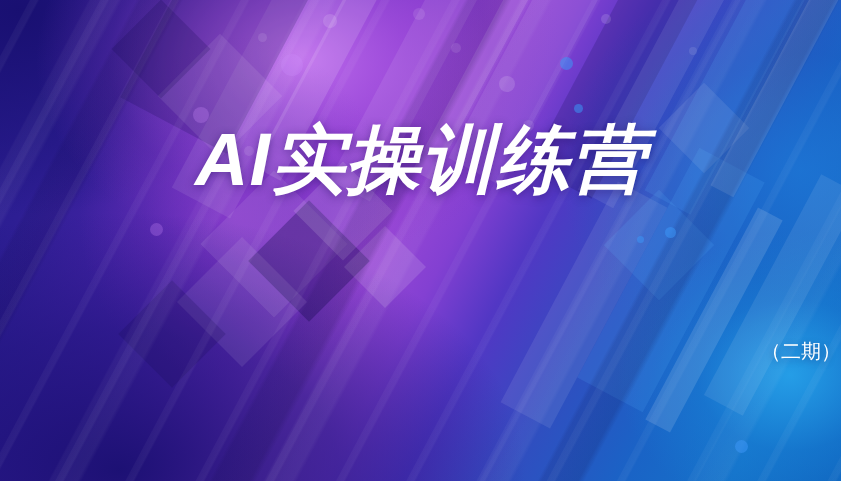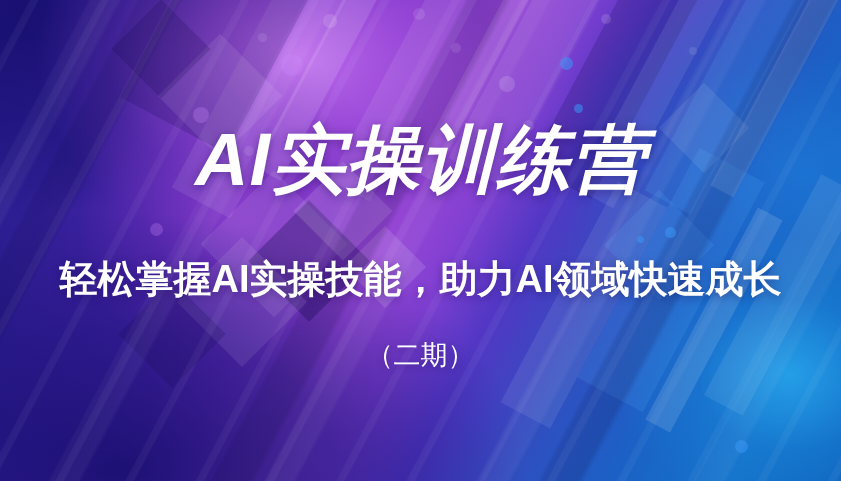--- a/index.html
+++ b/index.html
@@ -172,23 +172,23 @@
     letter-spacing: 0px;
     white-space: nowrap;
     text-shadow: 0 2px 8px rgba(25,10,80,0.40);
   }
 
   .edition {
     position: absolute;
     top: 339px;
     left: 0;
     right: 0;
-    text-align: center;
+    text-align: right;
     color: #ffffff;
-    font-size: 27px;
+    font-size: 20px;
     line-height: 1.2;
     font-weight: 400;
     white-space: nowrap;
     text-shadow: 0 2px 7px rgba(25,10,80,0.40);
   }
 </style>
 </head>
 <body>
 
 <div id="banner">
@@ -249,17 +249,16 @@
     <div class="dot m" style="left:258px; top:33px;  width:9px;  height:9px;"></div>
     <div class="dot p" style="left:193px; top:107px; width:16px; height:16px;"></div>
     <div class="dot p" style="left:150px; top:223px; width:13px; height:13px;"></div>
     <div class="dot m" style="left:244px; top:146px; width:10px; height:10px;"></div>
     <div class="dot l" style="left:601px; top:14px;  width:10px; height:10px;"></div>
     <div class="dot m" style="left:689px; top:47px;  width:8px;  height:8px;"></div>
   </div>
 
   <div class="content">
     <div class="title">AI实操训练营</div>
-    <div class="subtitle">轻松掌握AI实操技能，助力AI领域快速成长</div>
     <div class="edition">（二期）</div>
   </div>
 
 </div>
 
 </body></html>

